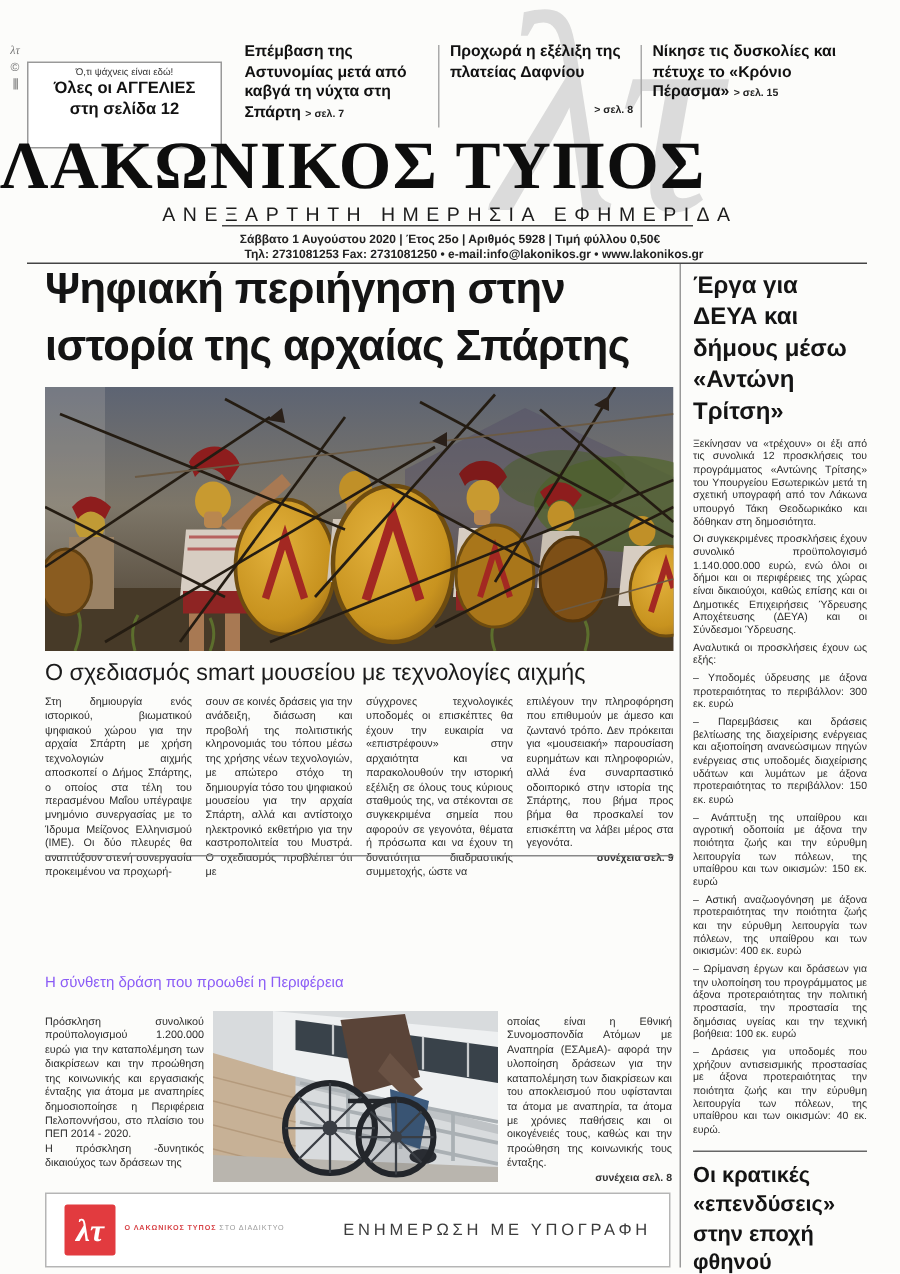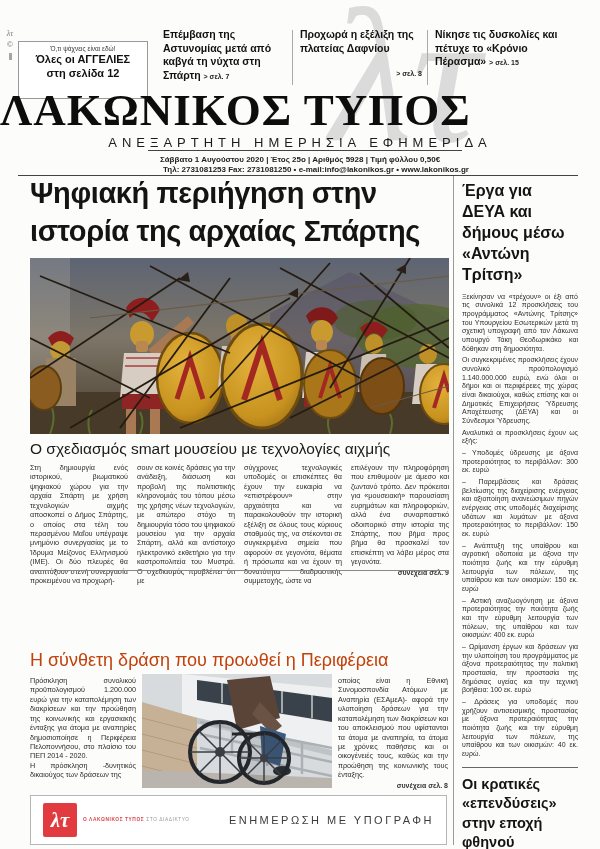--- a/index.html
+++ b/index.html
@@ -31,21 +31,21 @@
   
   .headline1{left:30px;top:174px;width:428px;font-size:29px;font-weight:bold;
              letter-spacing:-.4px;line-height:1.32;color:#141414;z-index:1;}
   .photo1{left:30px;top:258px;width:419px;height:176px;}
   .subhead1{left:30px;top:440px;width:420px;font-size:15.5px;color:#1b1b1b;}
   .bodycol{font-size:7.2px;line-height:1.31;text-align:justify;color:#2b2b2b;}
   .cont{font-size:7px;font-weight:bold;text-align:right;color:#333;margin-top:2px;}
   .hdiv{border-top:1px solid #888;height:0;}
   .headline2{left:30px;top:576px;width:424px;font-size:27.5px;font-weight:bold;
              letter-spacing:-.4px;line-height:1.32;color:#141414;}
-  .subhead2{left:30px;top:650px;width:420px;font-size:18px;color:#c2410c;}
+  .subhead2{left:30px;top:650px;width:420px;font-size:10px;color:#8b5cf6;}
   .prewrap{white-space:pre-line;}
   .photo2{left:142px;top:674px;width:190px;height:114px;}
   
   .banner{left:30px;top:795px;width:417px;height:50px;border:1px solid #b5b5b5;background:#fff;
           display:flex;align-items:center;padding:0 12px;box-sizing:border-box;}
   .logo-sq{width:34px;height:34px;border-radius:2px;display:flex;align-items:center;justify-content:center;
            font-family:"Liberation Serif",serif;font-style:italic;font-weight:bold;
            font-size:21px;color:#fff;flex:0 0 auto;}
   .logo-txt{margin-left:6px;line-height:1;}
   .logo-main{font-size:27px;font-weight:bold;letter-spacing:-1.2px;color:#101010;}

